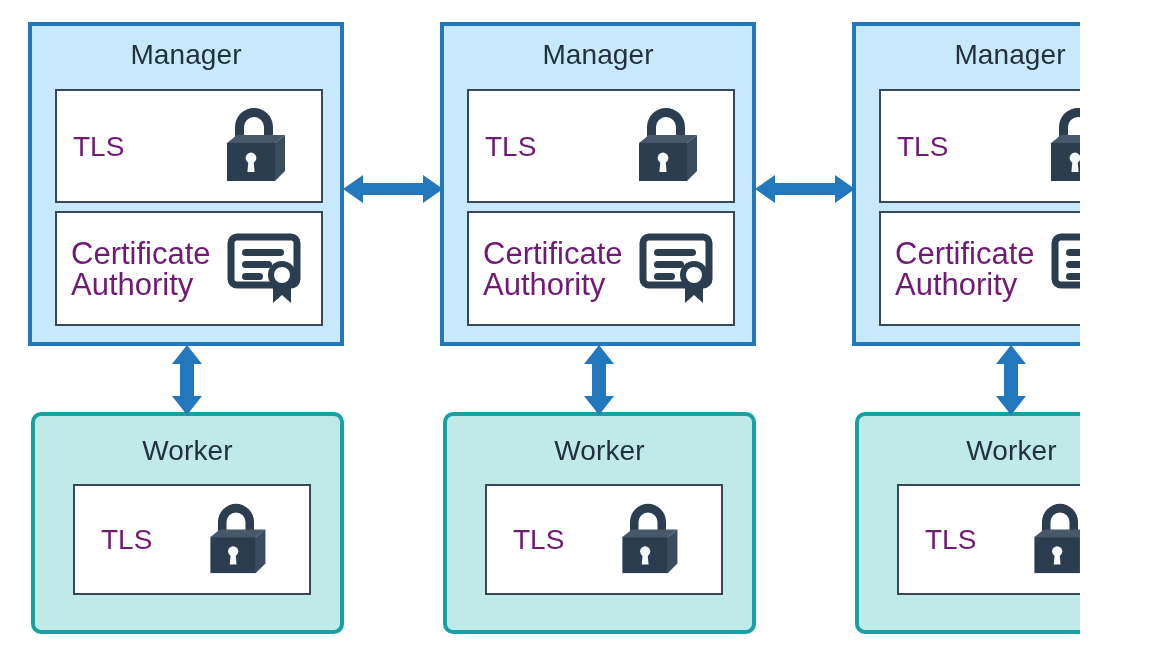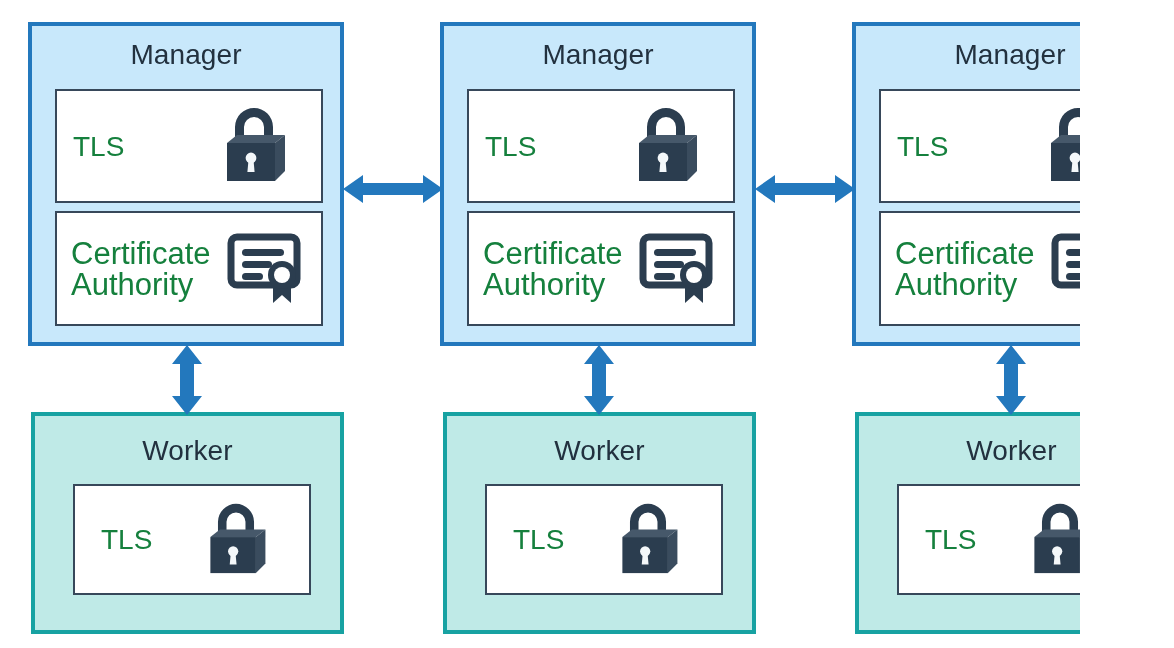--- a/index.html
+++ b/index.html
@@ -25,20 +25,21 @@
     border-style: solid;
     border-width: 4px;
   }
   .node.manager {
     border-color: #2378bd;
     background: #c8e8fb;
   }
   .node.worker {
     border-color: #17a2a2;
     background: #bfeae7;
+    border-radius: 10px;
   }
   .node-title {
     position: absolute;
     left: 0;
     right: 0;
     text-align: center;
     color: #22313f;
     font-size: 28px;
     line-height: 34px;
     letter-spacing: 0.1px;
@@ -52,21 +53,21 @@
     position: absolute;
     box-sizing: border-box;
     background: #ffffff;
     border: 2px solid #37485a;
     display: flex;
     flex-direction: row;
     align-items: center;
     justify-content: space-between;
   }
   .subbox .sublabel {
-    color: #15803d;
+    color: #701a75;
     font-size: 27px;
     line-height: 31px;
     white-space: pre-line;
   }
   .subbox .subicon {
     display: block;
     flex: none;
   }
 
   

